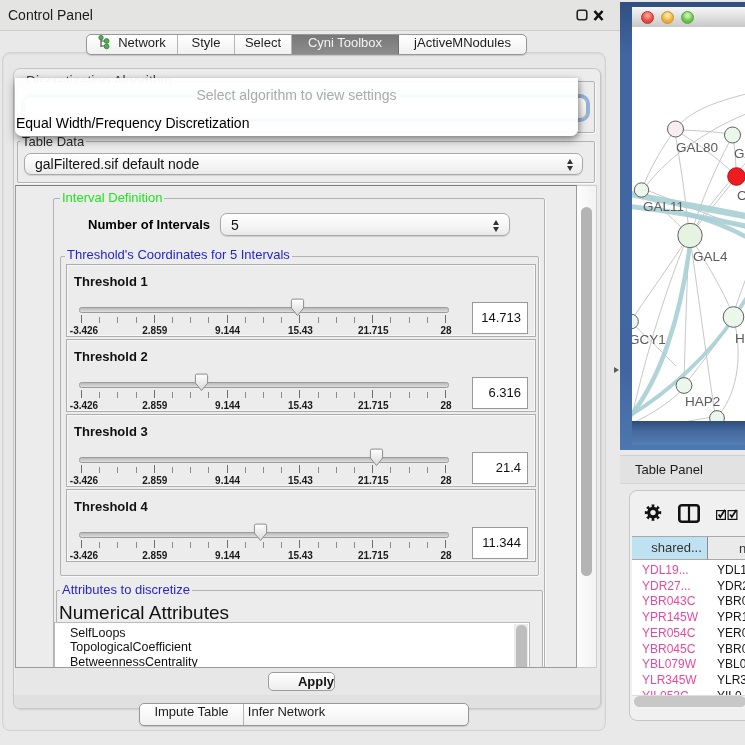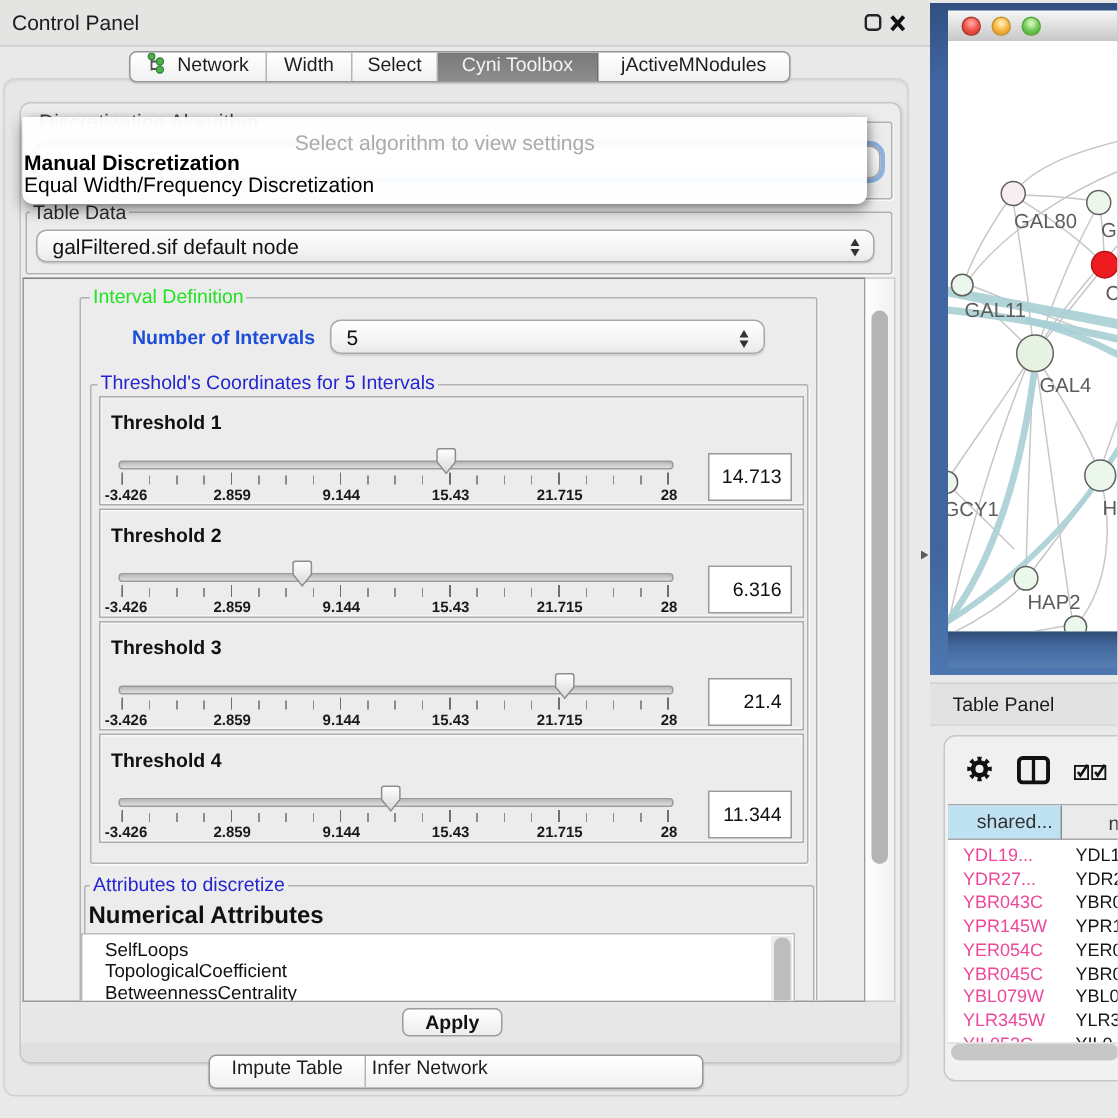--- a/index.html
+++ b/index.html
@@ -69,21 +69,21 @@
 
 <div class="abs seg" style="left:86px;top:34px;width:439px;height:19px;">
   <div class="s" style="width:91px;">
     <svg width="13" height="15" viewBox="0 0 13 15" style="margin-right:7px">
         <path d="M3 3 V12 M3 6 H8 M3 11 H8" stroke="#555" stroke-width="1.2" fill="none"></path>
         <circle cx="3" cy="2.6" r="2.2" fill="#4caf50" stroke="#2e7d32" stroke-width="0.8"></circle>
         <circle cx="8.6" cy="6" r="2.4" fill="#4caf50" stroke="#2e7d32" stroke-width="0.8"></circle>
         <circle cx="8.6" cy="11.4" r="2.4" fill="#4caf50" stroke="#2e7d32" stroke-width="0.8"></circle>
       </svg>
     Network</div>
-  <div class="s" style="width:57px;">Width</div>
+  <div class="s" style="width:57px;">Style</div>
   <div class="s" style="width:57px;">Select</div>
   <div class="s sel" style="width:107px;">Cyni Toolbox</div>
   <div class="s" style="width:127px;">jActiveMNodules</div>
 </div>
 
 <div class="abs group" style="left:17px;top:81px;width:576px;height:50px;"></div>
 <div class="abs gtitle" style="left:24px;top:75px;font-size:14px;background:linear-gradient(180deg,#3a3a3a 0%,#454545 38%,rgba(160,160,160,0.25) 70%,rgba(200,200,200,0.12) 100%);-webkit-background-clip:text;color:transparent;">Discretization Algorithm</div>
 <div class="abs combo" style="left:24px;top:97px;width:563px;height:22px;box-shadow:0 0 0 3px rgba(110,160,220,0.75);"></div>
 
 <div class="abs group" style="left:17px;top:141px;width:576px;height:40px;"></div>
@@ -91,21 +91,21 @@
 <div class="abs combo" style="left:24px;top:153px;width:559px;height:22px;text-decoration:underline;">
     <div class="ct">galFiltered.sif default node</div>
     <div class="arrows" style="right:8px;top:5px;"></div>
   </div>
 
 <div class="abs" id="viewport">
 
   <div class="abs group" style="left:37px;top:12px;width:490px;height:470px;"></div>
   <div class="abs gtitle" style="left:44px;top:5px;color:#22e222;">Interval Definition</div>
 
-  <div class="abs" style="left:72px;top:31px;font-size:13px;font-weight:bold;color:#1d4ed8;">Number of Intervals</div>
+  <div class="abs" style="left:72px;top:31px;font-size:13px;font-weight:bold;color:#000000;">Number of Intervals</div>
   <div class="abs combo" style="left:204px;top:27px;width:290px;height:23px;">
       <div class="ct">5</div>
       <div class="arrows" style="right:9px;top:5.5px;"></div>
     </div>
 
   <div class="abs group" style="left:44px;top:70px;width:477px;height:318px;"></div>
   <div class="abs gtitle" style="left:49px;top:62px;color:#2525cf;">Threshold's Coordinates for 5 Intervals</div>
 
   <div class="abs tblock" style="top:78px;left:50px;height:73px;" id="t1">
     <div class="lab">Threshold 1</div>
@@ -181,44 +181,43 @@
         <span style="left:379px;">28</span>
       </div>
     <svg class="thumb" style="left:185.5px;" width="15" height="19" viewBox="0 0 15 19">
         <path d="M3 1.1 H12 Q13.6 1.1 13.6 2.7 V10 L7.5 17.6 L1.4 10 V2.7 Q1.4 1.1 3 1.1 Z" fill="url(#tg1)" stroke="#8d8d8d"></path>
       </svg>
     <div class="vfield">11.344</div>
   </div>
 
   <div class="abs group" style="left:40px;top:404px;width:485px;height:90px;"></div>
   <div class="abs gtitle" style="left:44px;top:397px;color:#2525cf;">Attributes to discretize</div>
-  <div class="abs" style="left:43px;top:416px;font-size:16px;font-weight:bold;color:#111;">Numerical Attributes</div>
+  <div class="abs" style="left:43px;top:416px;font-size:19px;font-weight:normal;color:#111;">Numerical Attributes</div>
   <div class="abs" style="left:38px;top:436px;width:476px;height:60px;background:#fff;border:1px solid #bbb;box-sizing:border-box;">
     <div style="position:absolute;left:15px;top:3px;font-size:12.5px;color:#111;">SelfLoops</div>
     <div style="position:absolute;left:15px;top:17px;font-size:12.5px;color:#111;">TopologicalCoefficient</div>
     <div style="position:absolute;left:15px;top:32px;font-size:12.5px;color:#111;">BetweennessCentrality</div>
     <div style="position:absolute;right:1px;top:1px;width:14px;height:58px;background:#ececec;"></div>
     <div style="position:absolute;right:2px;top:2px;width:11px;height:56px;background:#bdbdbd;border-radius:5px;"></div>
   </div>
 </div>
 <div class="abs" id="vscroll"></div>
 <div class="abs" id="vthumb"></div>
 
 <div class="abs" style="left:15px;top:668px;width:585px;height:27px;background:#e7e7e7;"></div>
 <div class="abs" style="left:14px;top:695px;width:586px;height:13px;background:#e0e0e0;border-radius:0 0 6px 6px;"></div>
-<div class="abs" style="left:268px;top:672px;width:67px;height:19px;border:1px solid #9d9d9d;border-radius:5px;background:linear-gradient(#ffffff,#ededed);font-size:13px;font-weight:600;color:#111;text-align:center;line-height:18px;box-sizing:border-box;">Apply</div>
+<div class="abs" style="left:268px;top:672px;width:67px;height:19px;border:1px solid #9d9d9d;border-radius:5px;background:linear-gradient(#ffffff,#ededed);font-size:13px;font-weight:600;color:#111;text-align:right;line-height:18px;box-sizing:border-box;">Apply</div>
 
 <div class="abs seg" style="left:139px;top:703px;width:328px;height:21px;">
   <div class="s" style="width:104px;">Impute Table</div>
   <div class="s" style="width:85px;">Infer Network</div>
 </div>
 
 <div class="abs" id="popup">
   <div class="r1">Select algorithm to view settings</div>
-  <div class="r2">Manual Discretization</div>
   <div class="r3">Equal Width/Frequency Discretization</div>
 </div>
 
 <svg class="abs" style="left:613px;top:366px;" width="7" height="8" viewBox="0 0 7 8">
     <path d="M1 7 L1 1 L6 4 Z" fill="#5a5a5a"></path>
   </svg>
 
 <div class="abs" id="netwin" style="background:linear-gradient(#31507f,#4166a2 12%,#41669f 82%,#4d77b0);"></div>
 <div class="abs" id="nettitle"></div>
 <div class="abs light" style="left:641px;background:radial-gradient(circle at 50% 32%,#ff9c95 12%,#ee4e42 55%,#c93a30);border:1px solid #b0392f;"></div>

